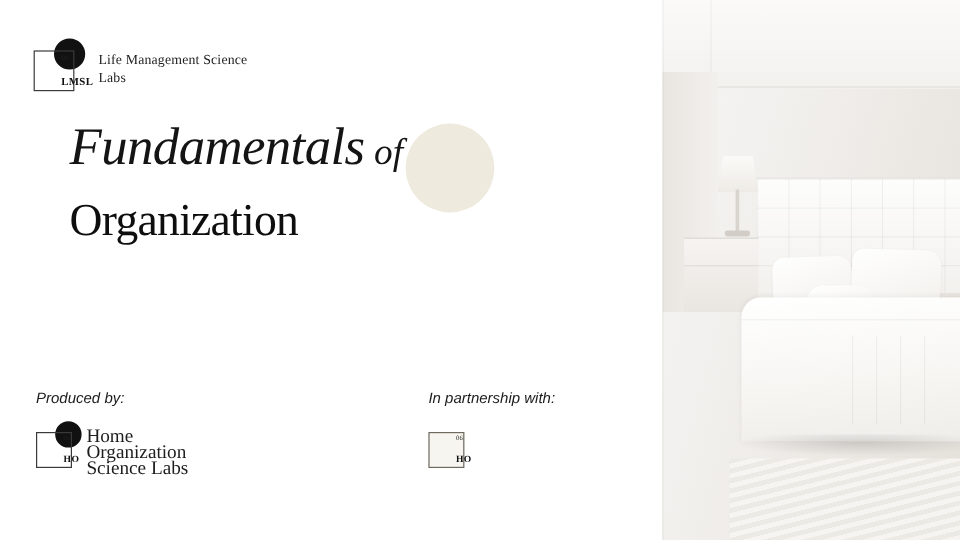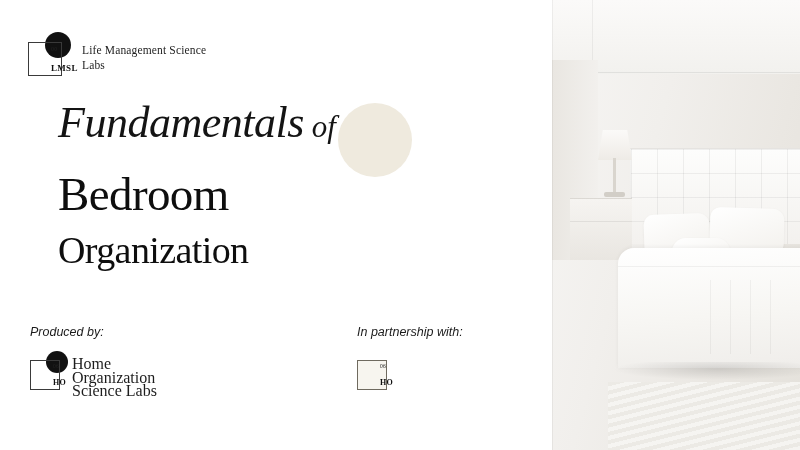--- a/index.html
+++ b/index.html
@@ -314,21 +314,20 @@
         </div>
       </div>
       <div class="brand-text">Life Management Science Labs</div>
     </div>
 
     <div class="headline-wrap">
       <div class="circle-accent"></div>
       <div class="line-1">
         <span>Fundamentals</span><span class="of">of</span>
       </div>
-      <div class="line-2">Bedroom</div>
       <div class="line-3">Organization</div>
     </div>
 
     <div class="credits">
 
       <div class="credit-block">
         <div class="credit-label">Produced by:</div>
         <div class="credit-row">
           <div class="logo-mark sm">
             <div class="circle"></div>

